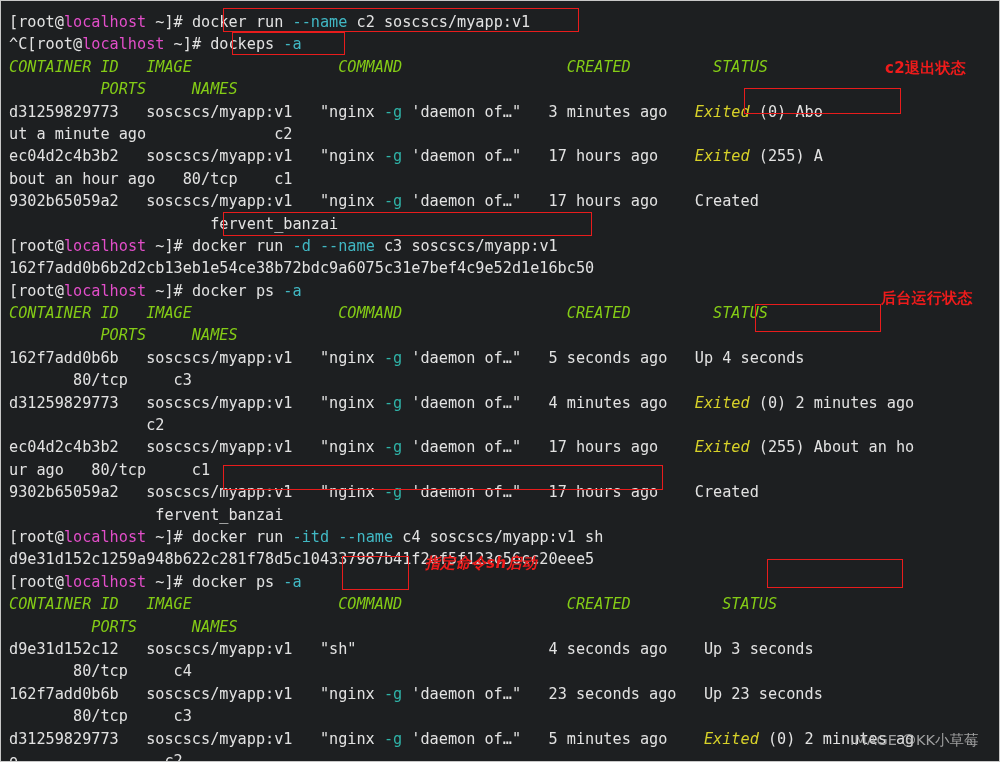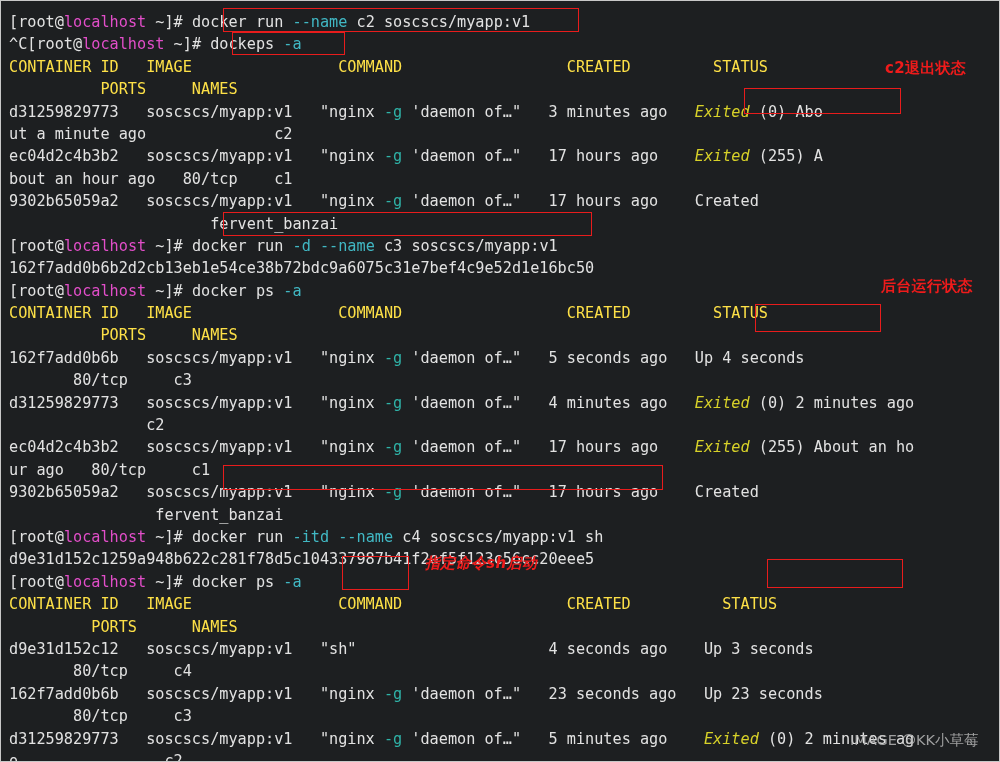--- a/index.html
+++ b/index.html
@@ -30,21 +30,21 @@
     color: #dcdcdc;
     white-space: pre;
     letter-spacing: 0px;
   }
   .ln { display: block; height: 22.4px; }
   .w  { color: #e2e2e2; }
   .hostname { color: #e24ec9; }
   .cyan { color: #41b8c4; }
   .teal { color: #2fb3a8; }
   .yellow { color: #d7d129; font-style: italic; }
-  .grey { color: #fde047; }
+  .grey { color: #84cc16; font-style: italic; }
 
   
   .box {
     position: absolute;
     border: 1.6px solid #e81c1c;
     box-sizing: border-box;
     pointer-events: none;
   }
   
   .anno {
@@ -75,19 +75,19 @@
   <div id="overlay">
       <div class="box" style="left: 222px; top: 7px; width: 356px; height: 24px;"></div>
       <div class="box" style="left: 231px; top: 31px; width: 113px; height: 23px;"></div>
       <div class="box" style="left: 743px; top: 87px; width: 157px; height: 26px;"></div>
       <div class="box" style="left: 222px; top: 211px; width: 369px; height: 24px;"></div>
       <div class="box" style="left: 754px; top: 303px; width: 126px; height: 28px;"></div>
       <div class="box" style="left: 222px; top: 464px; width: 440px; height: 25px;"></div>
       <div class="box" style="left: 341px; top: 555px; width: 67px; height: 34px;"></div>
       <div class="box" style="left: 766px; top: 558px; width: 136px; height: 29px;"></div>
       <div class="anno" style="left: 884px; top: 58px; text-align: right;">c2退出状态</div>
-      <div class="anno" style="left: 880px; top: 276px;">后台运行状态</div>
+      <div class="anno" style="left: 880px; top: 288px;">后台运行状态</div>
       <div class="anno" style="left: 424px; top: 553px; font-style: italic;">指定命令sh启动</div>
     </div>
 
   <div class="watermark" style="left: 849px; top: 730px;">IMAGE @KK小草莓</div>
 
 </div>
 
 </body></html>

